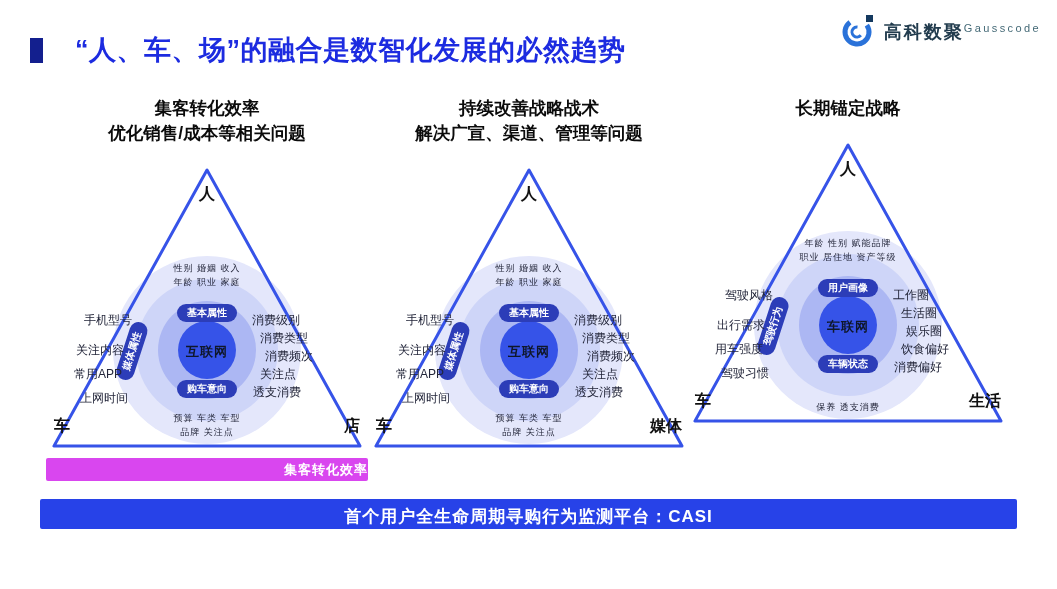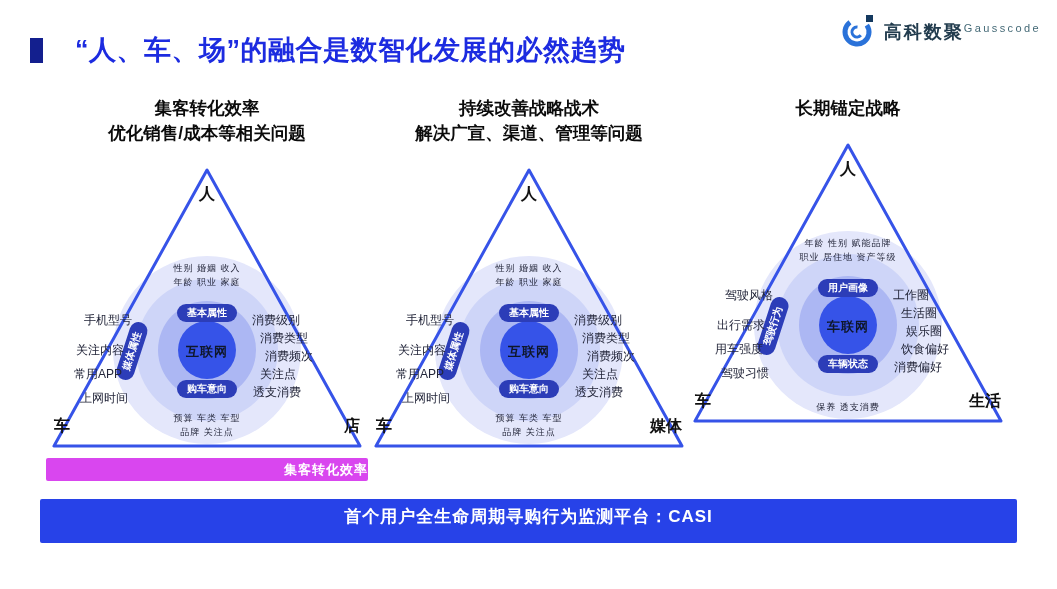--- a/index.html
+++ b/index.html
@@ -38,21 +38,21 @@
   .center-label{position:absolute;left:0;right:0;top:181px;text-align:center;color:#0f172a;font-weight:bold;font-size:13px;letter-spacing:1px;}
   .sl{position:absolute;font-size:12px;color:#23263a;white-space:nowrap;}
   .ll0{right:236px;top:150px}.ll1{right:244px;top:180px}.ll2{right:246px;top:204px}.ll3{right:240px;top:228px}
   .rl0{left:206px;top:150px}.rl1{left:214px;top:168px}.rl2{left:219px;top:186px}.rl3{left:214px;top:204px}.rl4{left:207px;top:222px}
   .stage-bar{
     margin-top:4px;height:23px;background:#d946ef;color:#fff;
     font-size:13px;font-weight:bold;text-align:right;line-height:23px;border-radius:2px;letter-spacing:1px;
   }
   
   .platform-bar{
-    position:absolute;left:40px;top:499px;width:977px;height:44px;background:#2742e8;border-radius:2px;
+    position:absolute;left:40px;top:499px;width:977px;height:30px;background:#2742e8;border-radius:2px;
     color:#fff;font-weight:bold;font-size:17px;line-height:36px;text-align:center;letter-spacing:1px;
   }
 </style>
 </head>
 <body>
 
 <div class="slide">
 
   <div class="titlebar">
     <div class="bullet"></div>

